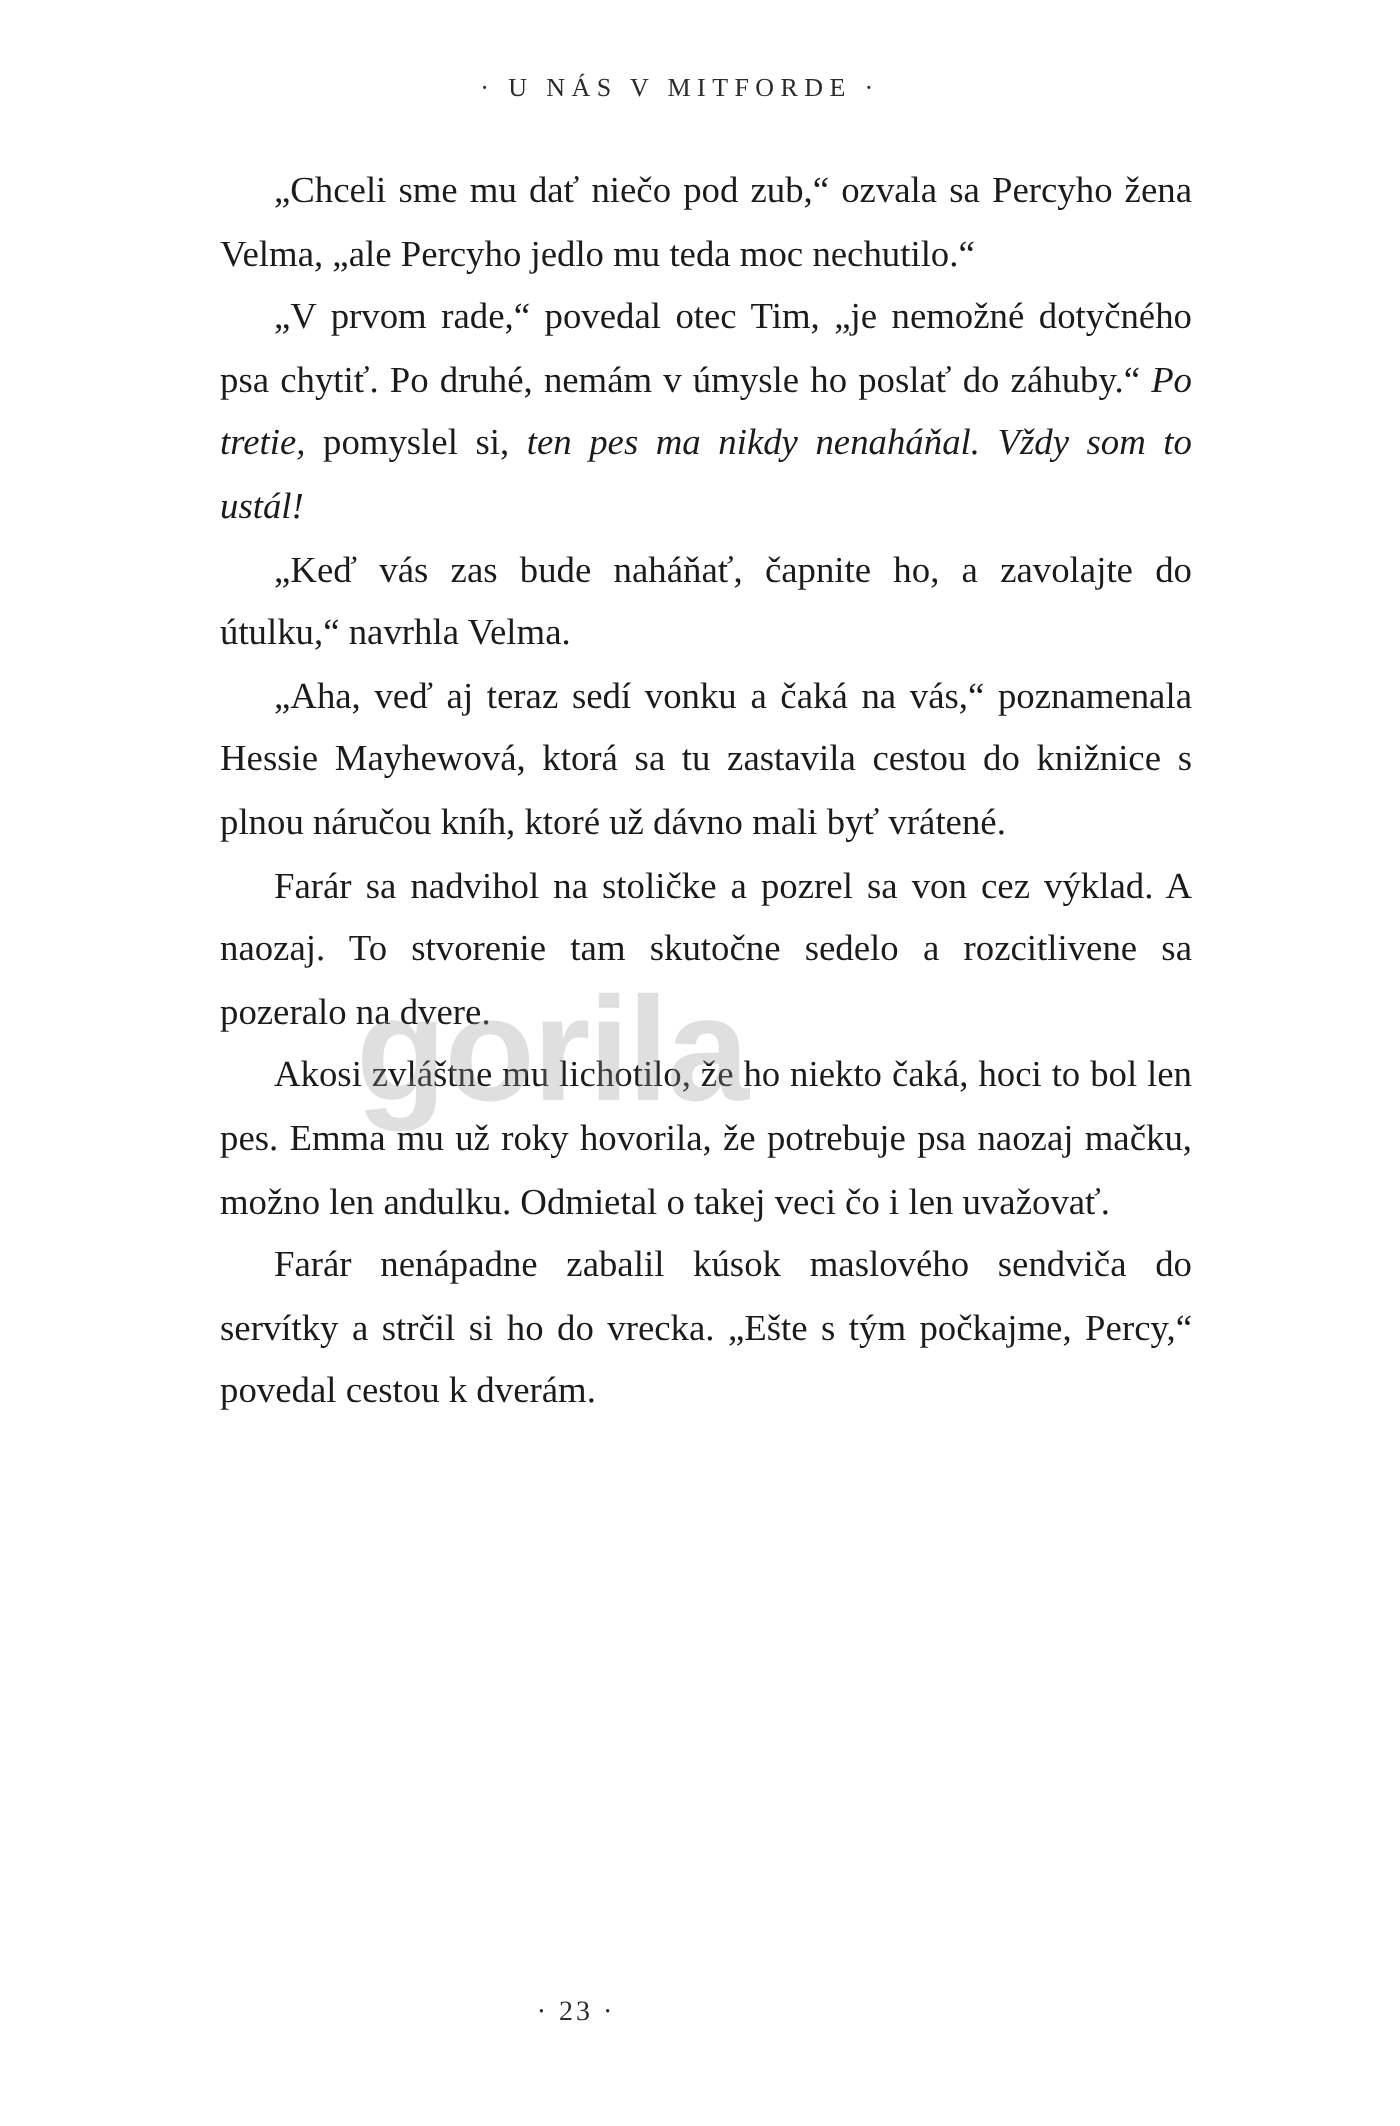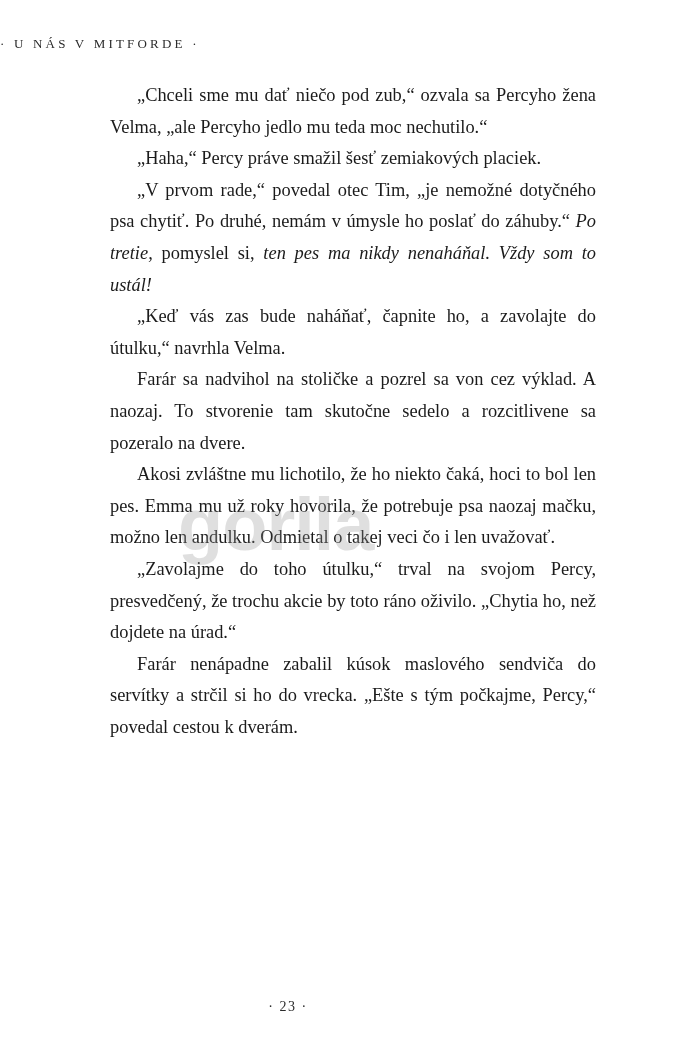--- a/index.html
+++ b/index.html
@@ -20,21 +20,21 @@
     width: 700px;
     height: 1063px;
     box-sizing: border-box;
     padding: 0;
   }
   .running-head {
     position: absolute;
     top: 36px;
     left: 0;
     width: 680px;
-    text-align: left;
+    text-align: center;
     font-size: 13px;
     letter-spacing: 3.2px;
     color: #2b2b2b;
     font-variant: small-caps;
     text-transform: uppercase;
     font-family: "Liberation Serif", serif;
   }
   .text-block {
     position: absolute;
     top: 80px;
@@ -83,26 +83,25 @@
 </style>
 </head>
 <body>
 
 <div class="page">
 
   <div class="running-head">· U nás v Mitforde ·</div>
 
   <div class="text-block">
       <p class="indent">„Chceli sme mu dať niečo pod zub,“ ozvala sa Percyho žena Velma, „ale Percyho jedlo mu teda moc nechutilo.“</p>
-      <p class="indent">„Haha,“ Percy práve smažil šesť zemiakových placiek.</p>
       <p class="indent">„V prvom rade,“ povedal otec Tim, „je nemožné dotyčného psa chytiť. Po druhé, nemám v úmysle ho poslať do záhuby.“ <em>Po tretie,</em> pomyslel si, <em>ten pes ma nikdy nenaháňal. Vždy som to ustál!</em></p>
       <p class="indent">„Keď vás zas bude naháňať, čapnite ho, a zavolajte do útulku,“ navrhla Velma.</p>
+      <p class="indent">„Aha, veď aj teraz sedí vonku a čaká na vás,“ poznamenala Hessie Mayhewová, ktorá sa tu zastavila cestou do knižnice s plnou náručou kníh, ktoré už dávno mali byť vrátené.</p>
       <p class="indent">Farár sa nadvihol na stoličke a pozrel sa von cez výklad. A naozaj. To stvorenie tam skutočne sedelo a rozcitlivene sa pozeralo na dvere.</p>
       <p class="indent">Akosi zvláštne mu lichotilo, že ho niekto čaká, hoci to bol len pes. Emma mu už roky hovorila, že potrebuje psa naozaj mačku, možno len andulku. Odmietal o takej veci čo i len uvažovať.</p>
-      <p class="indent">„Zavolajme do toho útulku,“ trval na svojom Percy, presvedčený, že trochu akcie by toto ráno oživilo. „Chytia ho, než dojdete na úrad.“</p>
       <p class="indent">Farár nenápadne zabalil kúsok maslového sendviča do servítky a strčil si ho do vrecka. „Ešte s tým počkajme, Percy,“ povedal cestou k dverám.</p>
     </div>
 
   <div class="watermark">gorila</div>
 
   <div class="folio">· 23 ·</div>
 
 </div>
 
 </body></html>

